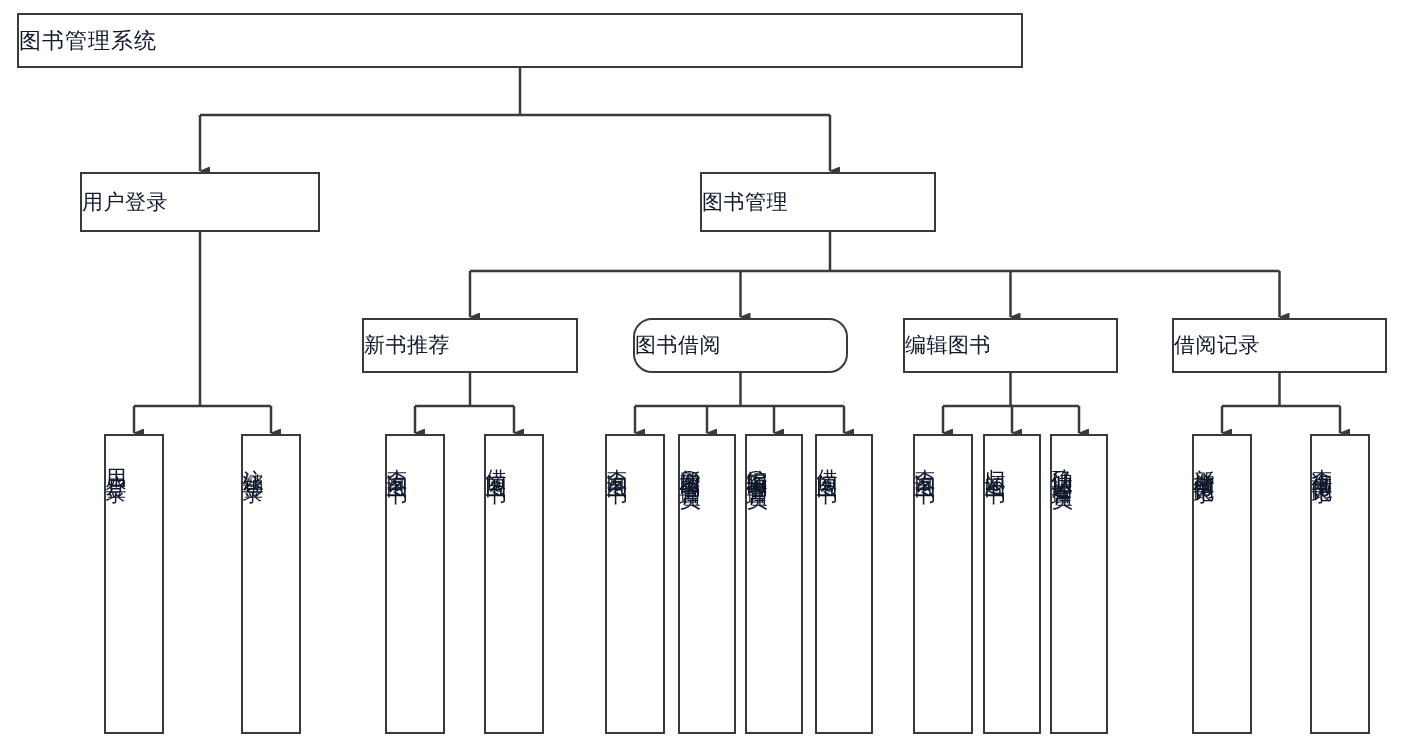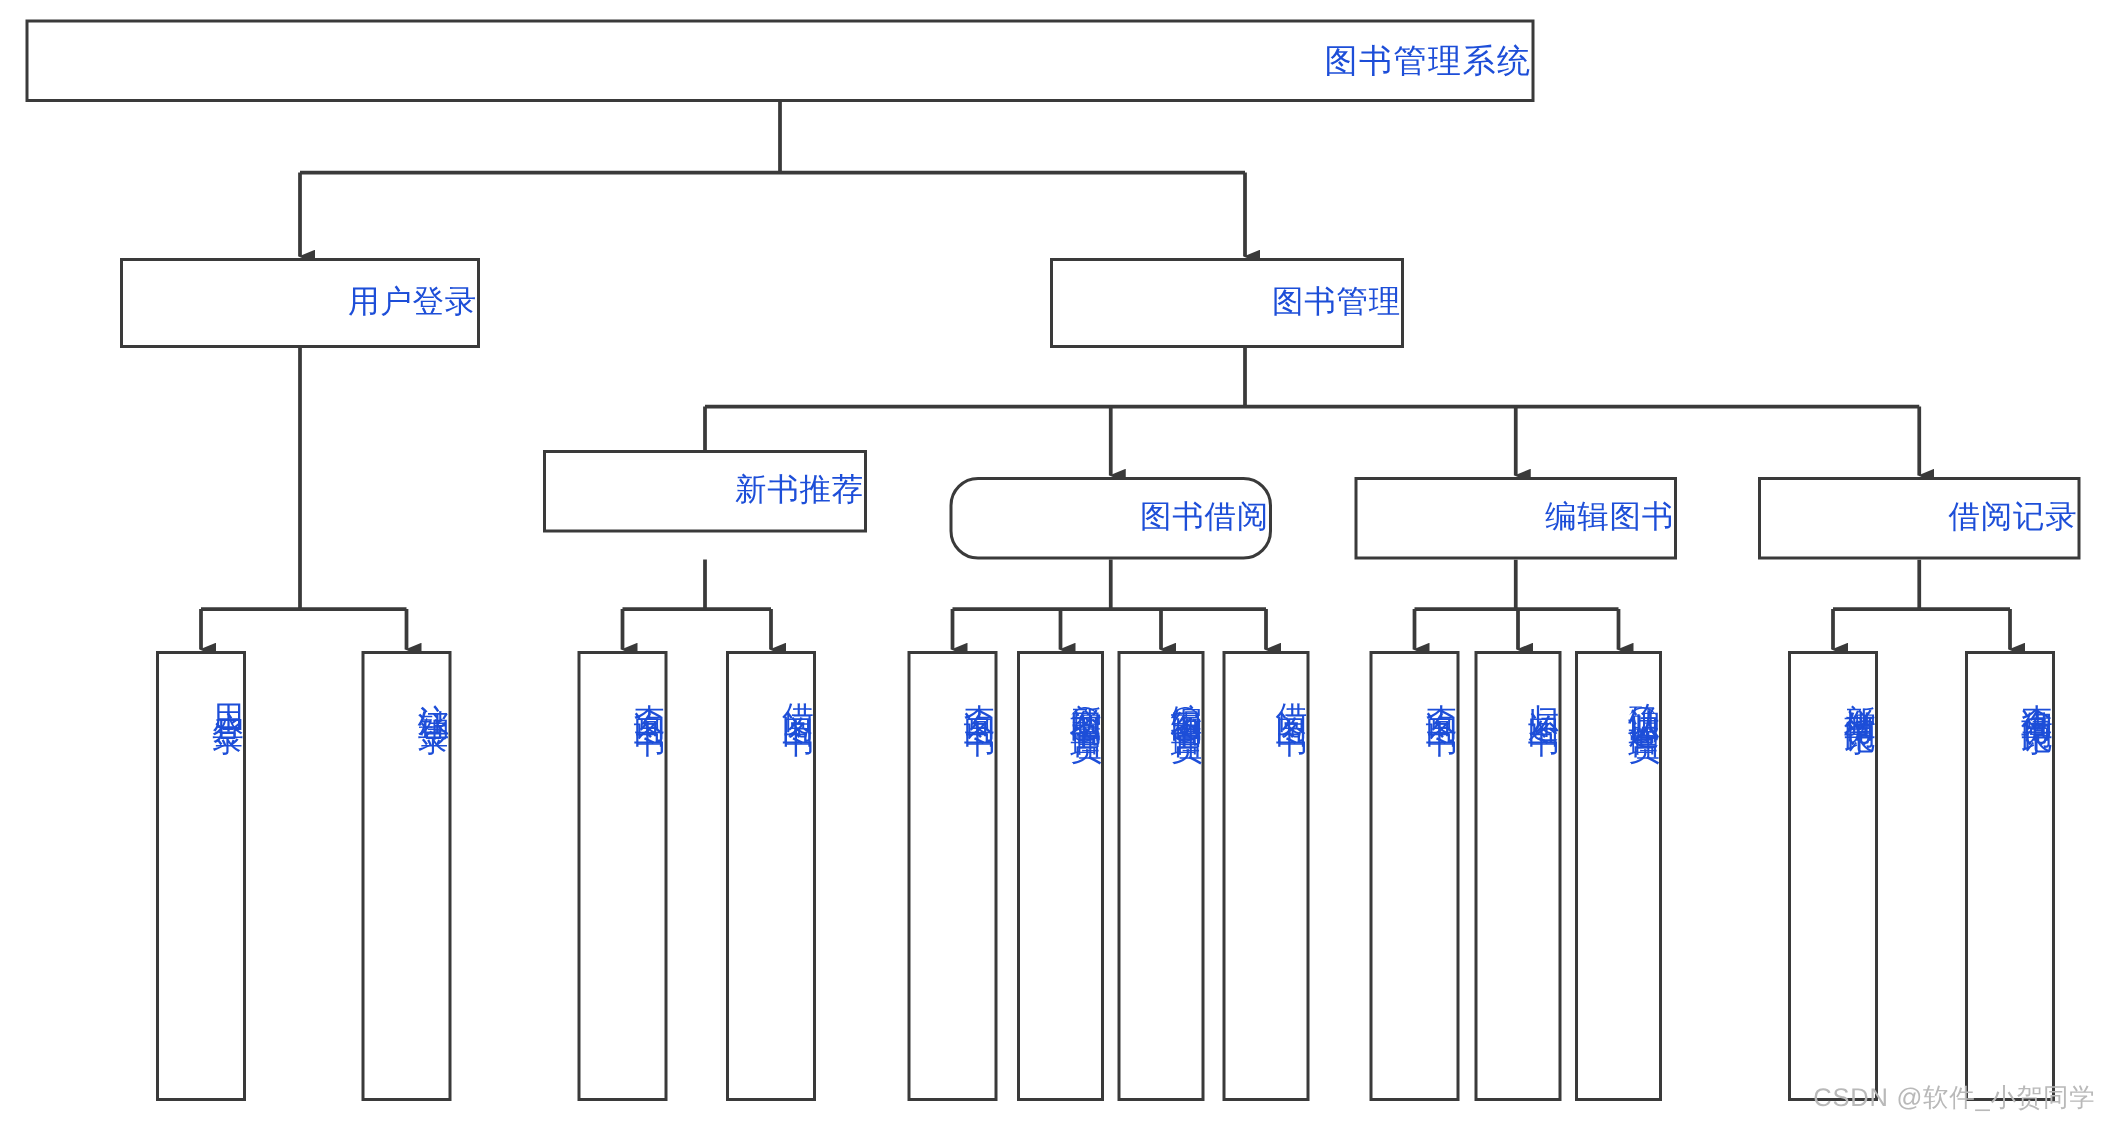--- a/index.html
+++ b/index.html
@@ -20,22 +20,22 @@
     width: 1405px;
     height: 747px;
   }
   .node {
     position: absolute;
     box-sizing: border-box;
     background: #ffffff;
     border: 2.5px solid #3a3a3a;
     display: flex;
     align-items: center;
-    justify-content: flex-end;
-    color: #1d4ed8;
+    justify-content: flex-start;
+    color: #0f172a;
   }
   .node .label {
     display: block;
     text-align: center;
     line-height: 1.18;
     white-space: nowrap;
   }
   .node.horizontal .label {
     font-size: 21px;
     letter-spacing: 0.5px;
@@ -127,21 +127,21 @@
   <div id="node-layer">
       <div class="node horizontal root tall" style="left: 17px; top: 13px; width: 1006px; height: 55px;">
         <span class="label">图书管理系统</span>
       </div>
       <div class="node horizontal" style="left: 80px; top: 172px; width: 240px; height: 60px;">
         <span class="label">用户登录</span>
       </div>
       <div class="node horizontal" style="left: 700px; top: 172px; width: 236px; height: 60px;">
         <span class="label">图书管理</span>
       </div>
-      <div class="node horizontal" style="left: 362px; top: 300px; width: 216px; height: 55px;">
+      <div class="node horizontal" style="left: 362px; top: 318px; width: 216px; height: 55px;">
         <span class="label">新书推荐</span>
       </div>
       <div class="node horizontal" style="left: 633px; top: 318px; width: 215px; height: 55px; border-radius: 19px;">
         <span class="label">图书借阅</span>
       </div>
       <div class="node horizontal" style="left: 903px; top: 318px; width: 215px; height: 55px;">
         <span class="label">编辑图书</span>
       </div>
       <div class="node horizontal" style="left: 1172px; top: 318px; width: 215px; height: 55px;">
         <span class="label">借阅记录</span>
@@ -179,14 +179,13 @@
       <div class="node vertical tall" style="left: 1050px; top: 434px; width: 58px; height: 300px;">
         <span class="label">确认归还（管理员）</span>
       </div>
       <div class="node vertical tall" style="left: 1192px; top: 434px; width: 60px; height: 300px;">
         <span class="label">新增借阅记录</span>
       </div>
       <div class="node vertical tall" style="left: 1310px; top: 434px; width: 60px; height: 300px;">
         <span class="label">查询借阅记录</span>
       </div>
     </div>
-  <div class="watermark">CSDN @软件_小贺同学</div>
 </div>
 
 </body></html>

